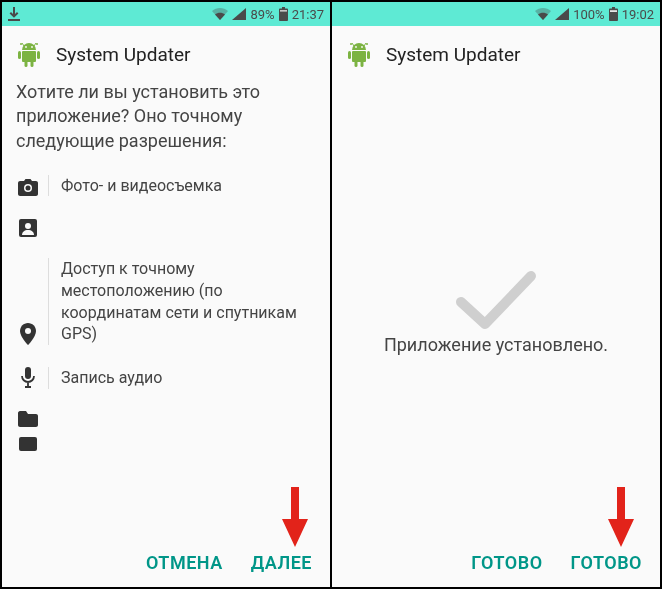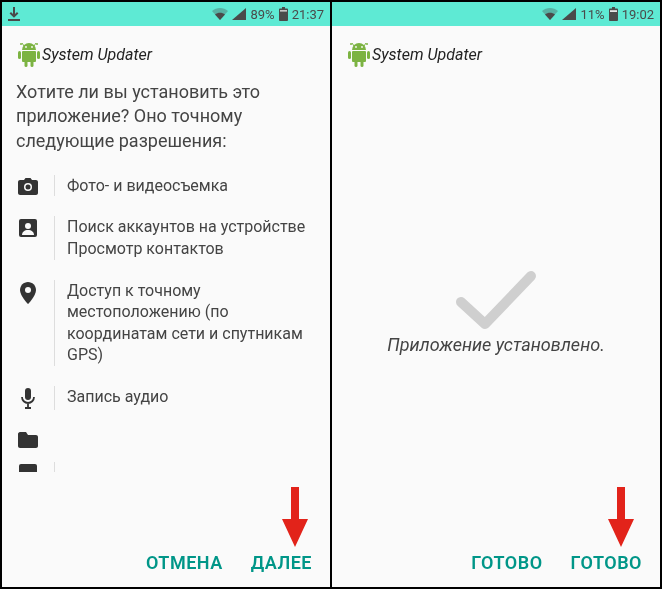--- a/index.html
+++ b/index.html
@@ -28,40 +28,41 @@
     justify-content: flex-end;
     padding: 0 6px;
     font-size: 13px;
     color: #4a4a4a;
     gap: 4px;
   }
   .statusbar .left { margin-right: auto; display: flex; align-items: center; }
   .titlebar {
     display: flex;
     align-items: center;
+    gap: 14px;
     padding: 14px 14px 12px 14px;
-    font-size: 16px;
+    font-size: 19px;
     color: #222;
-    font-style: italic;
   }
   .prompt {
     padding: 0 14px 12px 14px;
     font-size: 18px;
     line-height: 1.35;
     color: #444;
   }
   .perms {
     flex: 1;
     overflow: hidden;
     padding: 0 0 0 0;
   }
   .perm-row {
     display: flex;
     padding: 10px 14px 10px 14px;
-    gap: 14px;
+    gap: 8px;
+    align-items: flex-end;
   }
   .perm-icon {
     width: 24px;
     flex: 0 0 24px;
     display: flex;
     justify-content: center;
     padding-top: 2px;
     color: #333;
   }
   .perm-text {
@@ -82,21 +83,20 @@
     color: #009688;
     letter-spacing: 0.5px;
   }
   .btn { cursor: pointer; }
   .center-body {
     flex: 1;
     display: flex;
     flex-direction: column;
     align-items: center;
     justify-content: center;
-    font-style: italic;
   }
   .installed-msg {
     font-size: 18px;
     color: #444;
   }
   .arrow {
     position: absolute;
     width: 30px;
     height: 60px;
   }
@@ -168,21 +168,20 @@
       <div class="perm-text">Фото- и видеосъемка</div>
     </div>
     <div class="perm-row">
       <span class="perm-icon">
           <svg width="20" height="20" viewBox="0 0 20 20">
             <rect x="1" y="1" width="18" height="18" rx="2" fill="#333"></rect>
             <circle cx="10" cy="8" r="3" fill="#fafafa"></circle>
             <path d="M4 17c0-3 2.5-5 6-5s6 2 6 5" fill="#fafafa"></path>
           </svg>
         </span>
-      <div class="perm-text">Поиск аккаунтов на устройстве<br>Просмотр контактов</div>
     </div>
     <div class="perm-row">
       <span class="perm-icon">
           <svg width="16" height="22" viewBox="0 0 16 22">
             <path fill="#333" d="M8 0C3.6 0 0 3.6 0 8c0 6 8 14 8 14s8-8 8-14c0-4.4-3.6-8-8-8z"></path>
             <circle cx="8" cy="8" r="3" fill="#fafafa"></circle>
           </svg>
         </span>
       <div class="perm-text">Доступ к точному местоположению (по координатам сети и спутникам GPS)</div>
     </div>
@@ -231,21 +230,21 @@
       <svg width="16" height="12" viewBox="0 0 16 12">
           <path fill="#4a4a4a" d="M8 12L0 3c4.5-4 11.5-4 16 0L8 12z" opacity="0.35"></path>
           <path fill="#4a4a4a" d="M8 12L3 6.5c2.8-2.5 7.2-2.5 10 0L8 12z"></path>
         </svg>
     </span>
     <span>
       <svg width="14" height="12" viewBox="0 0 14 12">
           <path fill="#4a4a4a" d="M0 12L14 0v12H0z"></path>
         </svg>
     </span>
-    <span>11%</span>
+    <span>100%</span>
     <span>
       <svg width="9" height="14" viewBox="0 0 9 14">
           <path fill="#4a4a4a" d="M3 0h3v1.5h2c.5 0 1 .4 1 1V13c0 .5-.5 1-1 1H1c-.5 0-1-.5-1-1V2.5c0-.6.5-1 1-1h2V0z"></path>
           <rect x="1" y="3.2" width="7" height="1.8" fill="#e5e5e5"></rect>
         </svg>
     </span>
     <span>19:02</span>
   </div>
 
   <div class="titlebar">

